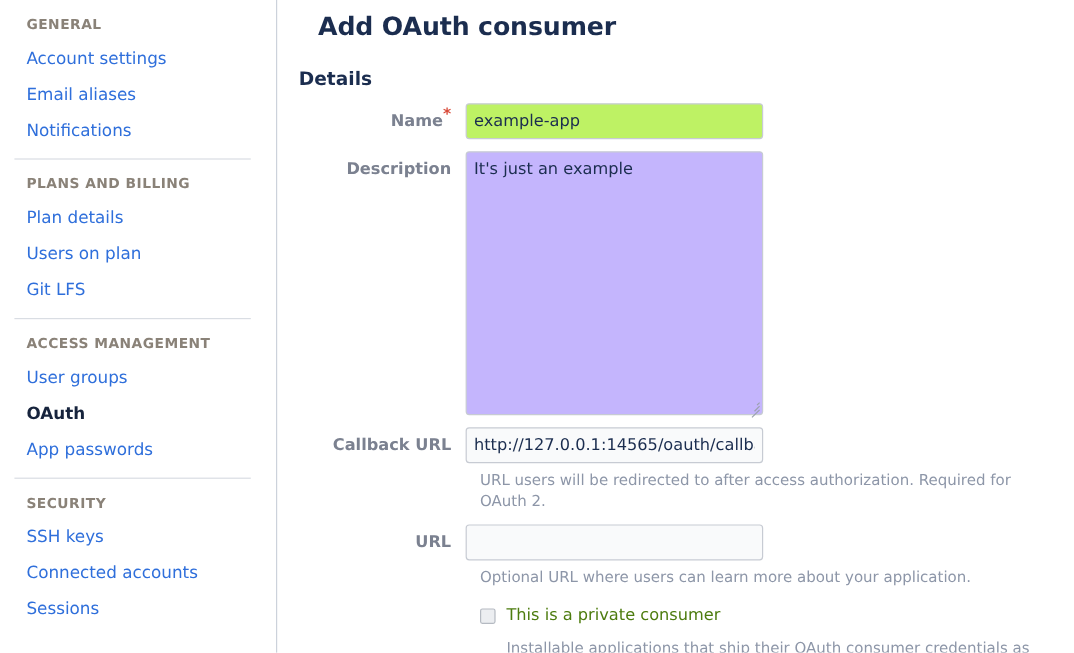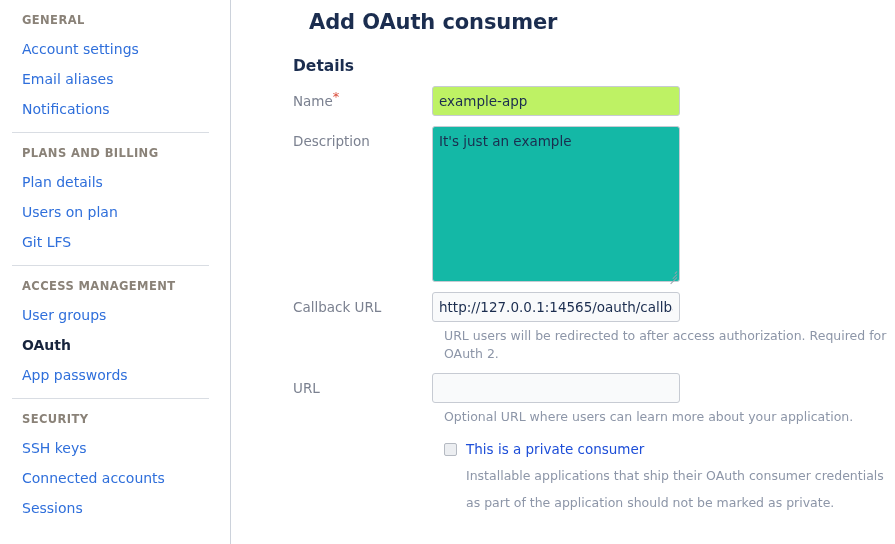--- a/index.html
+++ b/index.html
@@ -12,21 +12,20 @@
     background: #ffffff;
     font-family: "DejaVu Sans", "Liberation Sans", sans-serif;
     overflow: hidden;
     position: relative;
   }
   .page {
     position: relative;
     width: 895px;
     height: 544px;
     display: flex;
-    gap: 44px;
   }
 
   
   .sidebar {
     position: relative;
     width: 231px;
     min-width: 231px;
     height: 544px;
     background: #ffffff;
     border-right: 1px solid #ccd2db;
@@ -100,26 +99,28 @@
   }
 
   .field-row {
     display: flex;
     align-items: flex-start;
     margin-top: 10px;
   }
   .field-label {
     width: 139px;
     min-width: 139px;
+    text-align: right;
     padding-right: 12px;
     box-sizing: border-box;
     font-size: 13.5px;
     color: #7b8190;
     line-height: 30px;
     white-space: nowrap;
+    font-weight: bold;
   }
   .field-label .req {
     color: #d94b3a;
     font-size: 13px;
     vertical-align: super;
     line-height: 0;
   }
   .field-control {
     position: relative;
   }
@@ -138,25 +139,25 @@
     outline: none;
     display: block;
   }
   .text-input.white {
     background: #bef264;
   }
   .text-input::placeholder { color: #9aa1ad; }
 
   .textarea {
     width: 248px;
-    height: 156px;
+    height: 220px;
     box-sizing: border-box;
     border: 1px solid #c7cbd3;
     border-radius: 3px;
-    background: #14b8a6;
+    background: #c4b5fd;
     font-family: "DejaVu Sans", "Liberation Sans", sans-serif;
     font-size: 13.5px;
     color: #1b2d4f;
     padding: 5px 6px;
     outline: none;
     resize: none;
     display: block;
     line-height: 18px;
     overflow: hidden;
   }
@@ -198,21 +199,21 @@
     height: 13px;
     min-width: 13px;
     box-sizing: border-box;
     border: 1px solid #b5bac2;
     border-radius: 2px;
     background: #eceef1;
     margin-top: 3px;
   }
   .checkbox-label {
     font-size: 13.5px;
-    color: #1d4ed8;
+    color: #4d7c0f;
     line-height: 19px;
     margin-left: 9px;
     white-space: nowrap;
     text-align: center;
   }
   .checkbox-help {
     font-size: 12.5px;
     color: #8d96a8;
     line-height: 27px;
     margin: 3px 0 0 173px;

